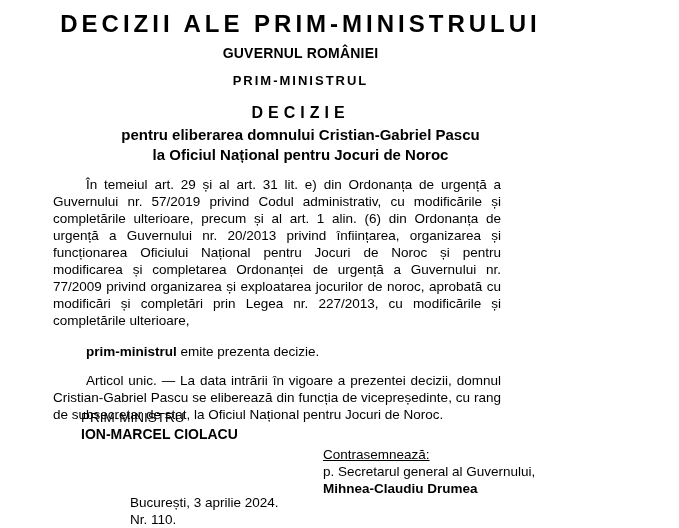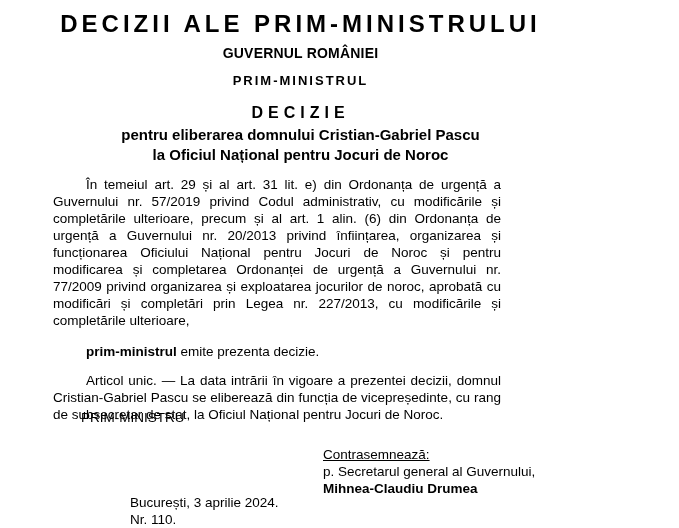--- a/index.html
+++ b/index.html
@@ -114,20 +114,21 @@
   <div class="content">
     <p class="body-par preamble">În temeiul art. 29 și al art. 31 lit. e) din Ordonanța de urgență a Guvernului nr. 57/2019 privind Codul administrativ, cu modificările și completările ulterioare, precum și al art. 1 alin. (6) din Ordonanța de urgență a Guvernului nr. 20/2013 privind înființarea, organizarea și funcționarea Oficiului Național pentru Jocuri de Noroc și pentru modificarea și completarea Ordonanței de urgență a Guvernului nr. 77/2009 privind organizarea și exploatarea jocurilor de noroc, aprobată cu modificări și completări prin Legea nr. 227/2013, cu modificările și completările ulterioare,</p>
 
     <p class="body-par enacting"><span class="bold">prim-ministrul</span><span> emite prezenta decizie.</span></p>
 
     <p class="body-par article">Articol unic. — La data intrării în vigoare a prezentei decizii, domnul Cristian-Gabriel Pascu se eliberează din funcția de vicepreședinte, cu rang de subsecretar de stat, la Oficiul Național pentru Jocuri de Noroc.</p>
   </div>
 
   <div class="sig-pm">
     <div>PRIM-MINISTRU</div>
+    <div class="bold pm-name">ION-MARCEL CIOLACU</div>
   </div>
 
   <div class="sig-counter">
     <div class="underline">Contrasemnează:</div>
     <div>p. Secretarul general al Guvernului,</div>
     <div class="bold">Mihnea-Claudiu Drumea</div>
   </div>
 
   <div class="footer">
     <div>București, 3 aprilie 2024.</div>

